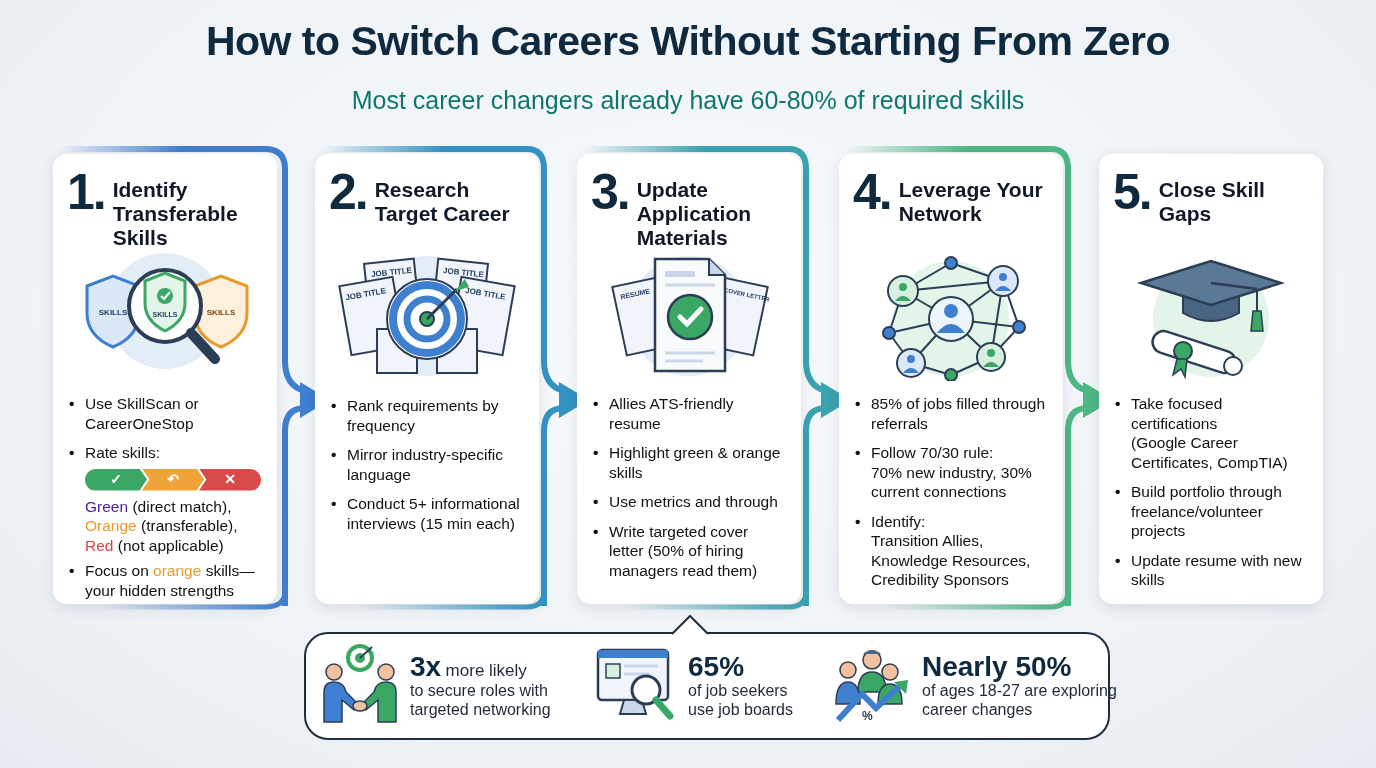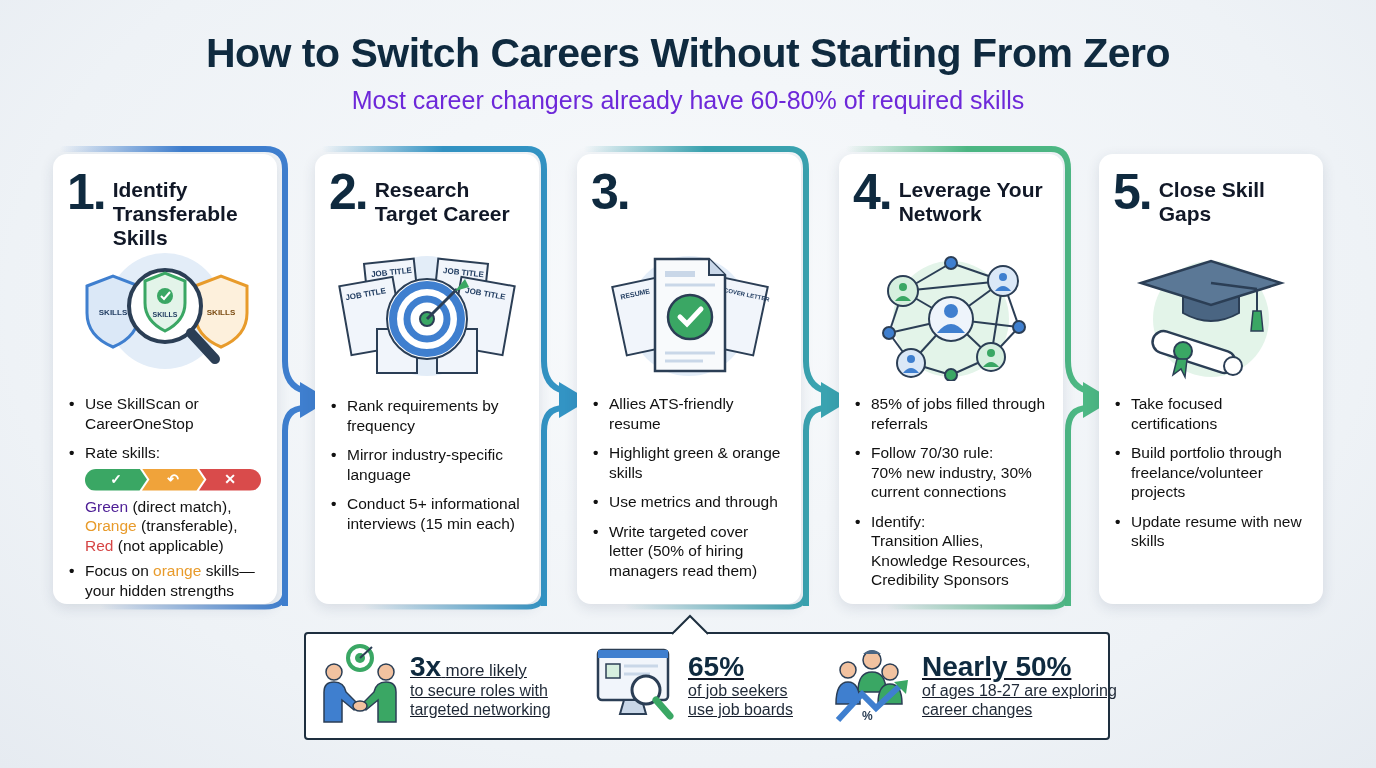--- a/index.html
+++ b/index.html
@@ -4,27 +4,27 @@
 <style>
   * { box-sizing: border-box; margin: 0; padding: 0; }
   html, body { width: 1376px; height: 768px; overflow: hidden; }
   body {
     background: radial-gradient(ellipse at 50% 40%, #f8fafc 0%, #eef2f6 70%, #e6ebf1 100%);
     font-family: "Liberation Sans", sans-serif;
     color: #111827;
     position: relative;
   }
   .title {
-    position: absolute; left: 0; right: 0; top: 30px;
+    position: absolute; left: 0; right: 0; top: 18px;
     text-align: center; font-size: 41px; font-weight: bold;
     color: #0f2a3f; letter-spacing: -0.5px;
   }
   .subtitle {
     position: absolute; left: 0; right: 0; top: 86px;
-    text-align: center; font-size: 25px; color: #6d28d9;
+    text-align: center; font-size: 25px; color: #0f766e;
   }
   .card {
     position: absolute; left: 0; top: 8px; width: 224px; height: 450px;
     background: #ffffff; border-radius: 14px;
     box-shadow: 0 4px 14px rgba(30,50,80,0.12);
     padding: 14px 14px 10px 14px;
   }
   .card-head { display: flex; align-items: flex-start; height: 76px; }
   .card-num {
     font-size: 50px; font-weight: bold; color: #0f2a3f; line-height: 48px;
@@ -40,22 +40,22 @@
   .orange-t { color: #e89b2b; }
   .red-t { color: #d64545; }
   .rate-bar { display: flex; height: 22px; margin: 6px 0 6px 0; width: 176px; }
   .rate-seg { flex: 1; display: flex; justify-content: center; align-items: center; color: #fff; font-weight: bold; font-size: 14px; }
   .rate-g { background: #3aa764; border-radius: 11px 0 0 11px; clip-path: polygon(0 0, 88% 0, 100% 50%, 88% 100%, 0 100%); }
   .rate-o { background: #f0a33a; margin-left: -5px; clip-path: polygon(0 0, 88% 0, 100% 50%, 88% 100%, 0 100%, 12% 50%); }
   .rate-r { background: #d94b4b; margin-left: -5px; border-radius: 0 11px 11px 0; clip-path: polygon(0 0, 100% 0, 100% 100%, 0 100%, 12% 50%); }
   .arrow { position: absolute; }
   .stats {
     position: absolute; left: 304px; top: 632px; width: 806px; height: 108px;
-    background: #ffffff; border: 2px solid #1e2f3f; border-radius: 4px;
-    display: flex; align-items: center; padding: 0 14px; text-decoration: underline;
+    background: #ffffff; border: 2px solid #1e2f3f; border-radius: 24px;
+    display: flex; align-items: center; padding: 0 14px;
   }
   .stat { display: flex; align-items: center; margin-right: 24px; }
   .stat-icon { margin-right: 10px; }
   .stat-big { font-size: 28px; font-weight: bold; color: #0f2a3f; line-height: 28px; }
   .stat-small { font-size: 16px; color: #1f2937; line-height: 19px; }
 </style>
 </head>
 <body>
 
 <div class="title">How to Switch Careers Without Starting From Zero</div>
@@ -201,20 +201,21 @@
   <ul class="bullets" style="margin-top:-2px">
     <li>Rank requirements by frequency</li>
     <li>Mirror industry-specific language</li>
     <li>Conduct 5+ informational interviews (15 min each)</li>
   </ul>
 </div>
 
 <div class="card" style="left:577px;top:154px;">
   <div class="card-head">
     <div class="card-num">3.</div>
+    <div class="card-title" style="width:140px">Update Application Materials</div>
   </div>
   <div class="illus">
     <svg width="180" height="130" viewBox="0 0 180 130">
       <circle cx="90" cy="65" r="60" fill="#e3edf8"></circle>
       <rect x="20" y="30" width="50" height="70" fill="#f1f5fb" stroke="#2b3e55" stroke-width="2" transform="rotate(-12 45 65)"></rect>
       <text x="26" y="44" font-size="7" font-weight="bold" fill="#1e3a5f" transform="rotate(-12 45 65)" font-family="Liberation Sans, sans-serif">RESUME</text>
       <rect x="112" y="30" width="50" height="70" fill="#f1f5fb" stroke="#2b3e55" stroke-width="2" transform="rotate(12 137 65)"></rect>
       <text x="120" y="44" font-size="6" font-weight="bold" fill="#1e3a5f" transform="rotate(12 137 65)" font-family="Liberation Sans, sans-serif">COVER LETTER</text>
       <path d="M56 8 H110 L126 24 V120 H56Z" fill="#f8fafc" stroke="#2b3e55" stroke-width="2.5"></path>
       <path d="M110 8 V24 H126" fill="#c9d7e8" stroke="#2b3e55" stroke-width="2"></path>
@@ -321,20 +322,21 @@
       <path d="M132 60 H140 L142 80 H130Z" fill="#3aa764" stroke="#2b3e55" stroke-width="1.5"></path>
       <rect x="30" y="90" width="86" height="22" rx="11" fill="#fff" stroke="#2b3e55" stroke-width="2.5" transform="rotate(18 73 101)"></rect>
       <circle cx="112" cy="115" r="9" fill="#fff" stroke="#2b3e55" stroke-width="2"></circle>
       <circle cx="62" cy="100" r="9" fill="#3aa764" stroke="#2b3e55" stroke-width="2"></circle>
       <path d="M56 108 L52 124 L60 118 L64 126 L66 108Z" fill="#3aa764" stroke="#2b3e55" stroke-width="1.5"></path>
     </svg>
   </div>
   <ul class="bullets" style="margin-top:-4px">
     <li>
       <span>Take focused certifications</span>
+      <span class="sub">(Google Career Certificates, CompTIA)</span>
     </li>
     <li>Build portfolio through freelance/volunteer projects</li>
     <li>Update resume with new skills</li>
   </ul>
 </div>
 
 <div class="stats">
   <div class="stat" style="width:260px">
     <div class="stat-icon">
       <svg width="80" height="80" viewBox="0 0 80 80">

